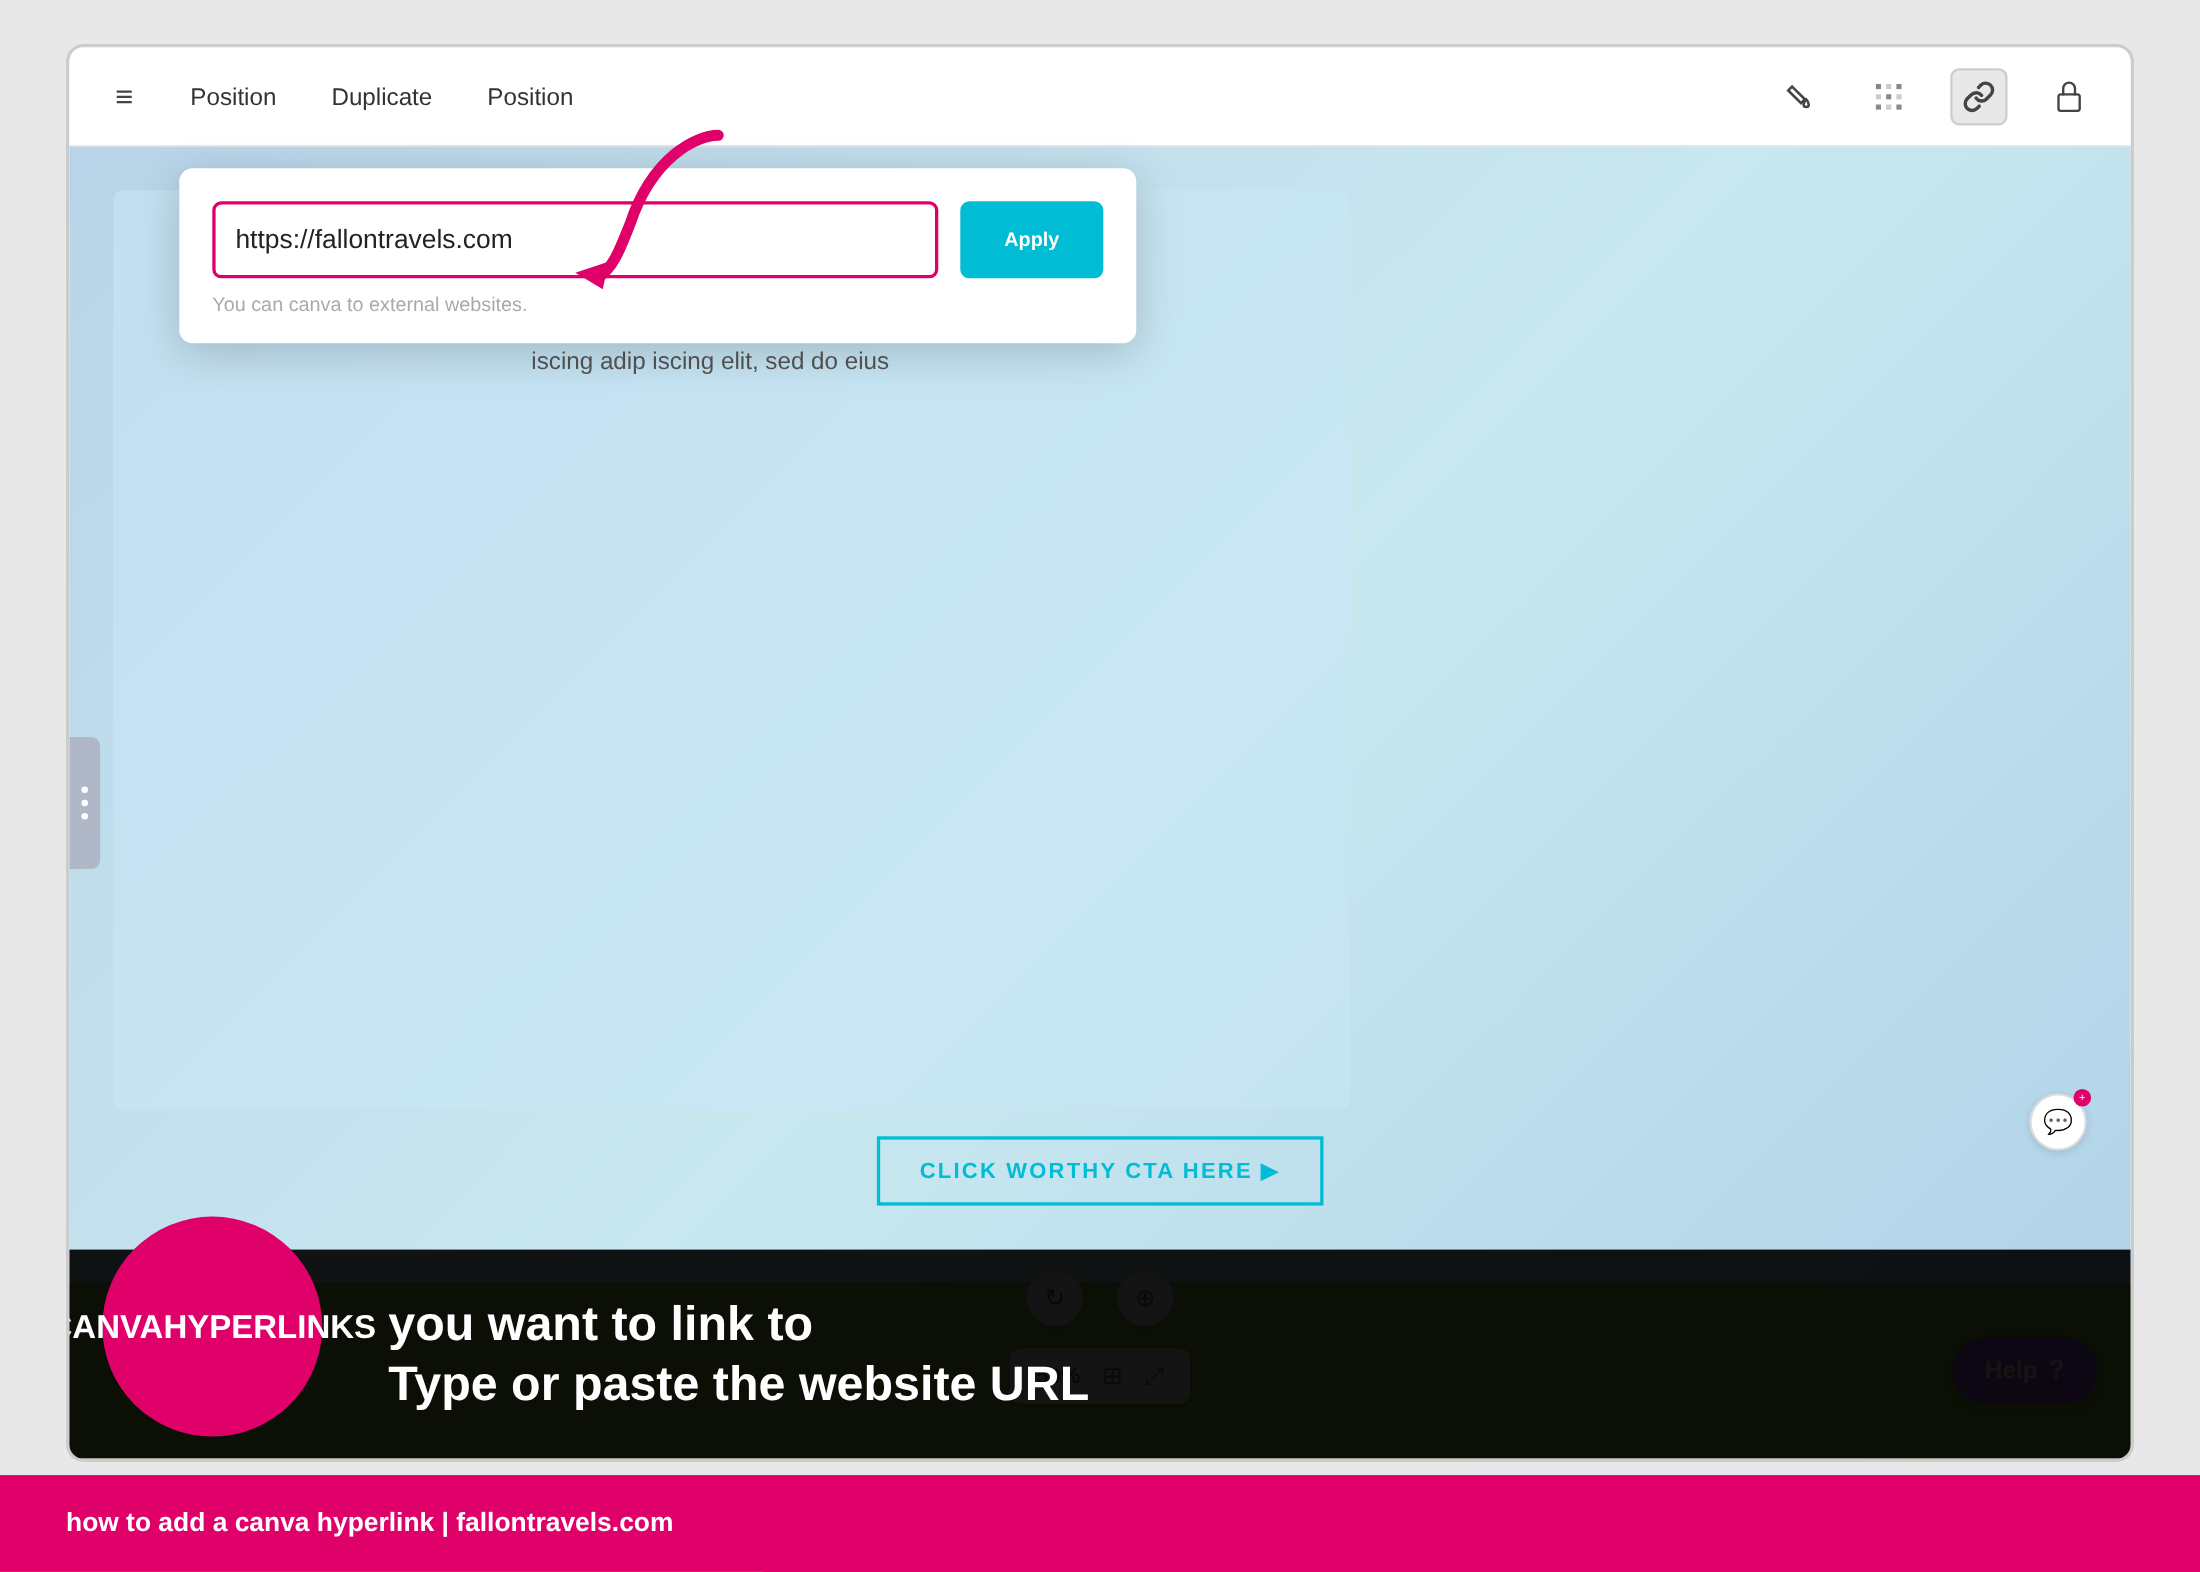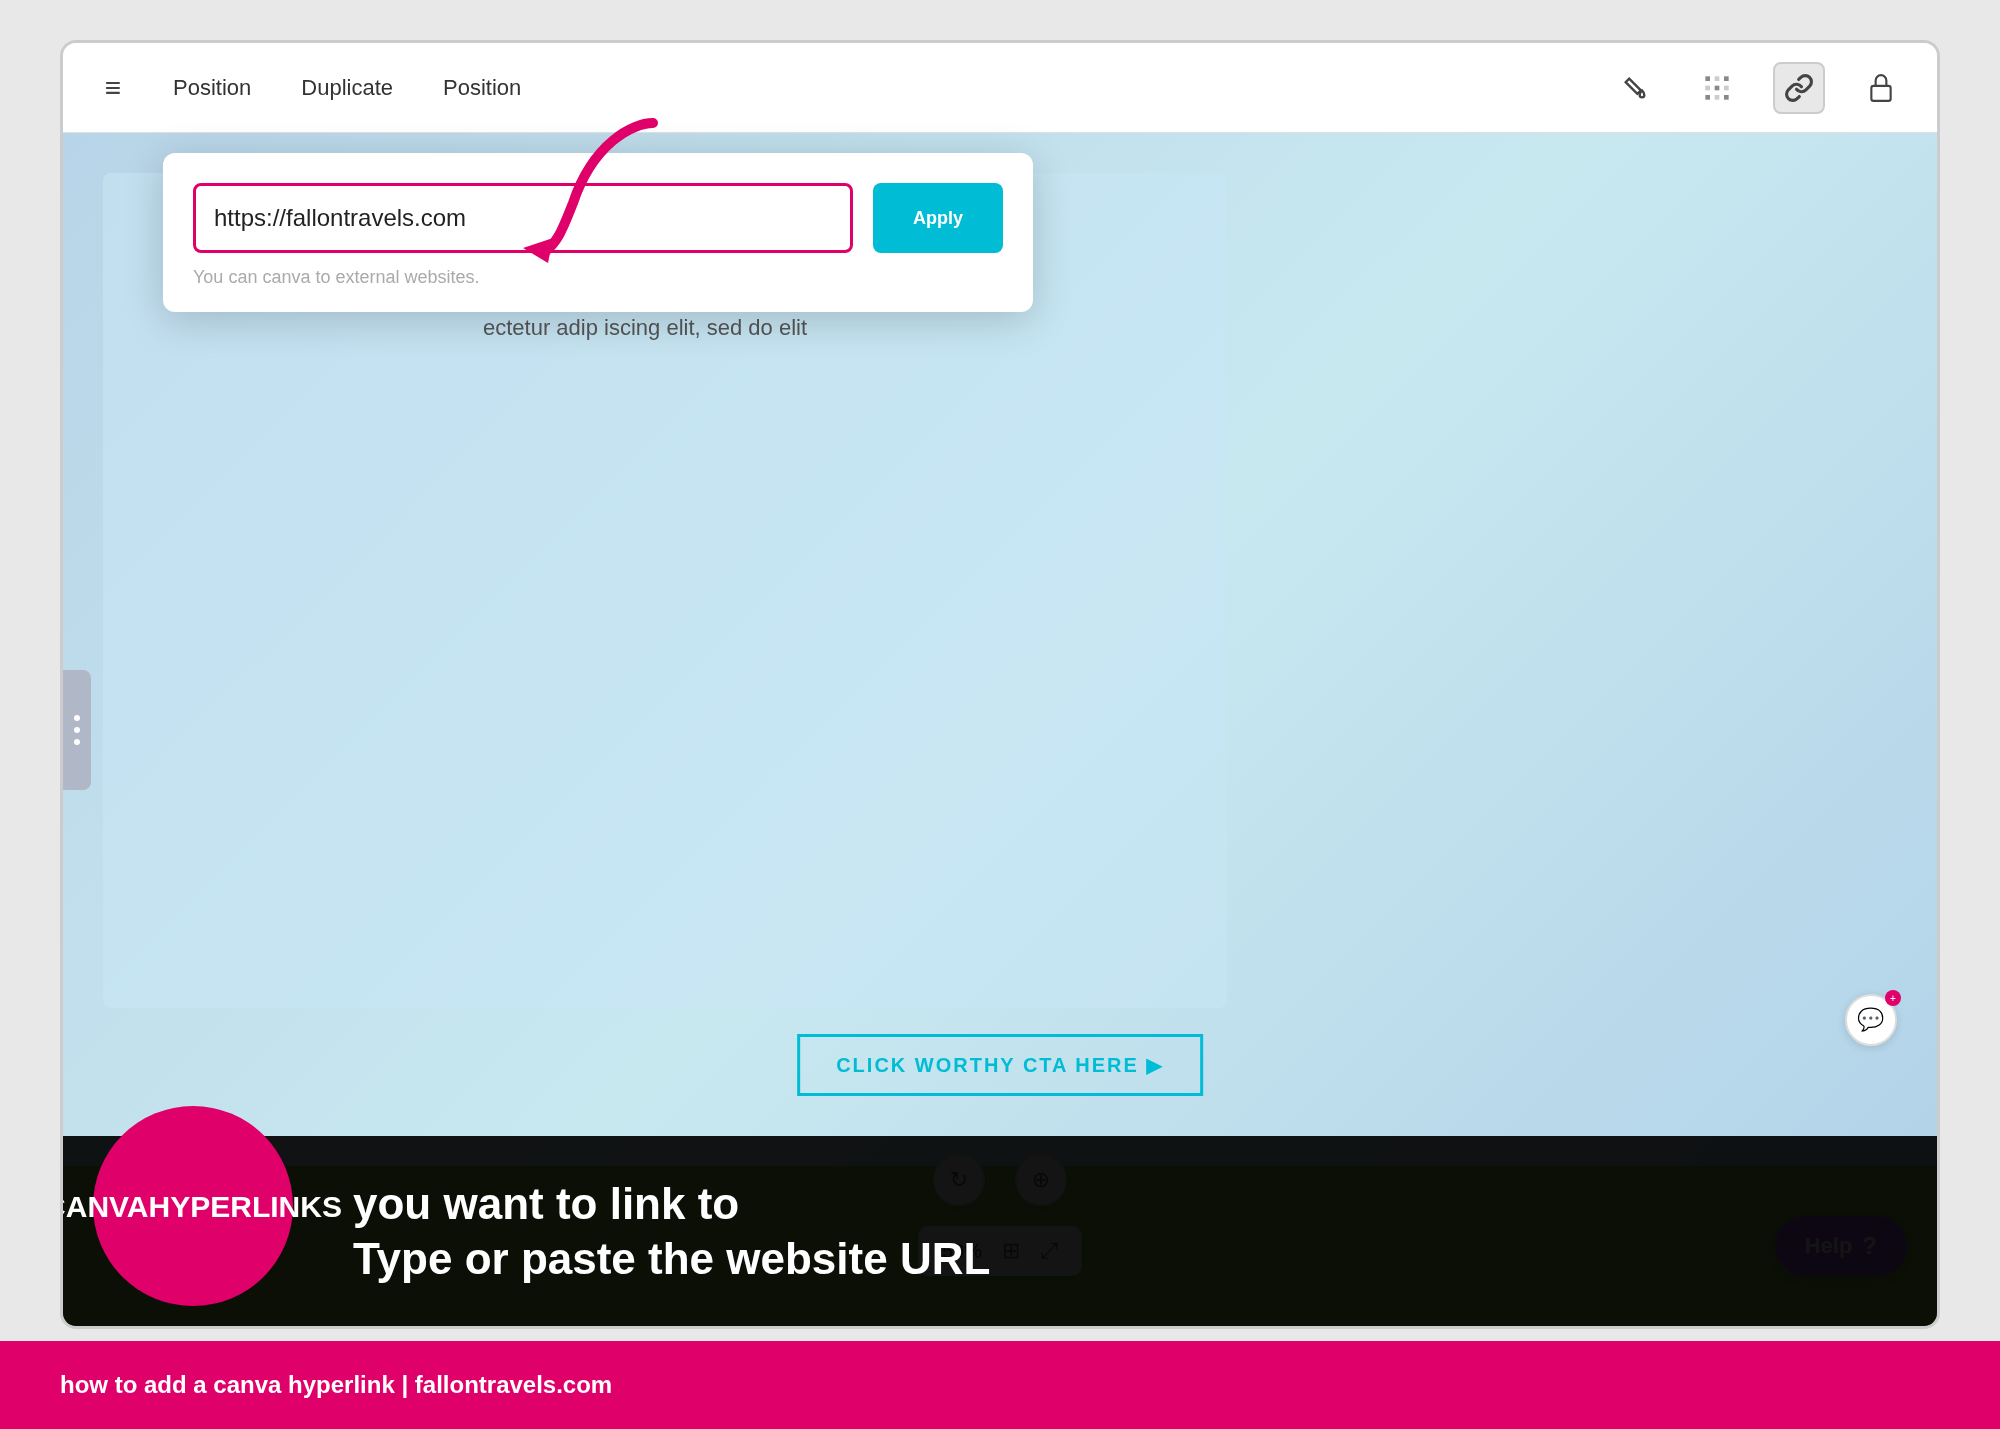--- a/index.html
+++ b/index.html
@@ -353,21 +353,21 @@
 
   <div class="canvas-area">
     <div class="bg-blue-strip"></div>
     <div class="bg-light-overlay"></div>
     <div class="bg-green-area"></div>
 
     <div style="position:absolute;top:80px;left:420px;right:200px;">
       <div class="canvas-text-line" style="font-size:24px;color:#555;">product page, etc...</div>
       <div style="margin-top:40px;">
         <div class="canvas-text-line" style="font-size:22px;">Lorem ip sum dolor sit amet, cons</div>
-        <div class="canvas-text-line" style="font-size:22px;">ectetur adip iscing elit, sed do elit</div>
+        <div class="canvas-text-line" style="font-size:22px;">iscing adip iscing elit, sed do eius</div>
       </div>
     </div>
 
     <div style="position:absolute;bottom:230px;left:50%;transform:translateX(-50%);white-space:nowrap;">
       <div style="border:3px solid #00bcd4;color:#00bcd4;font-size:20px;font-weight:bold;padding:16px 36px;letter-spacing:2px;cursor:pointer;background:transparent;">CLICK WORTHY CTA HERE ▶</div>
     </div>
 
     <div class="transform-handles">
       <div class="transform-handle">
         <span>↻</span>

